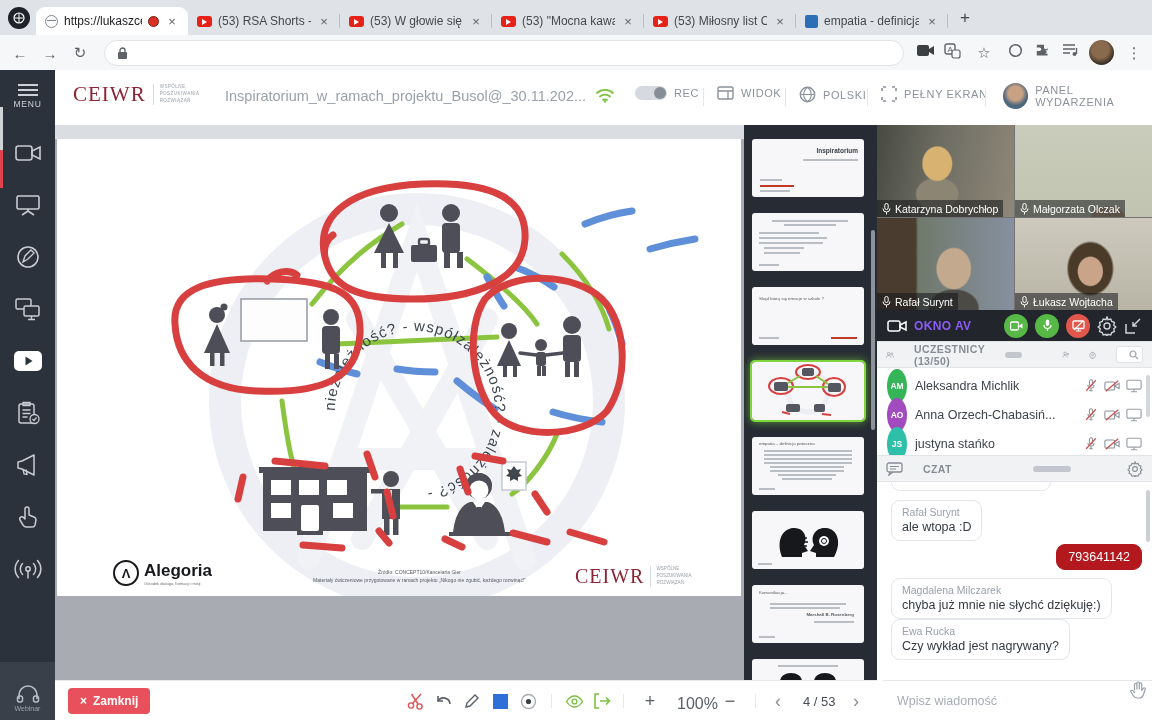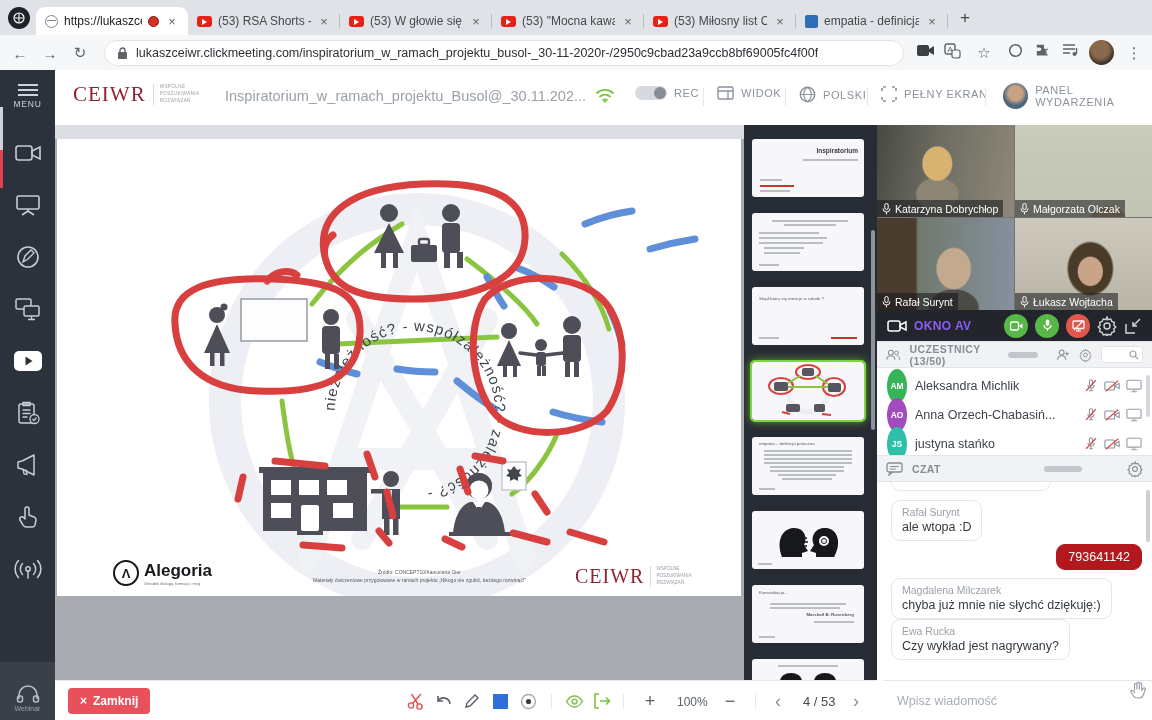--- a/index.html
+++ b/index.html
@@ -77,21 +77,21 @@
 
   
   .rpanel{position:absolute;left:877px;top:125px;width:275px;height:595px;background:#fff;}
   .vgrid{position:absolute;left:0;top:0;width:275px;height:185px;background:#737373;}
   .vcell{position:absolute;width:137px;height:92px;overflow:hidden;}
   .vlabel{position:absolute;left:0;bottom:0;height:17px;background:rgba(20,22,26,.55);color:#fff;font-size:10.5px;display:flex;align-items:center;gap:4px;padding:0 5px;white-space:nowrap;}
   .oknoav{position:absolute;left:0;top:185px;width:275px;height:31px;background:#22262c;display:flex;align-items:center;padding:0 10px;box-sizing:border-box;gap:7px;}
   .oknoav .ttl{color:#8b5cf6;font-size:12px;font-weight:bold;letter-spacing:.4px;}
   .avbtn{width:24px;height:24px;border-radius:50%;display:flex;align-items:center;justify-content:center;flex:none;}
   .avbtn.g{background:#57b847;} .avbtn.r{background:#e2574c;}
-  .sechdr{position:absolute;left:0;width:275px;height:27px;background:#f1f2f4;border-top:1px solid #e2e4e8;border-bottom:1px solid #e2e4e8;display:flex;align-items:center;gap:9px;padding:0 9px;box-sizing:border-box;color:#878d96;}
+  .sechdr{position:absolute;left:0;width:275px;height:27px;background:#f1f2f4;border-top:1px solid #e2e4e8;border-bottom:1px solid #e2e4e8;display:flex;align-items:center;gap:20px;padding:0 9px;box-sizing:border-box;color:#878d96;}
   .sechdr .lbl{font-size:10.5px;font-weight:bold;letter-spacing:.4px;}
   .pill{width:38px;height:6px;border-radius:3px;background:#c3c7cd;}
   .srchbox{width:50px;height:17px;background:#fff;border:1px solid #e0e2e6;border-radius:3px;display:flex;align-items:center;justify-content:flex-end;padding:0 3px;box-sizing:border-box;}
   .prow{position:absolute;left:0;width:275px;height:29px;display:flex;align-items:center;gap:8px;padding:0 10px;box-sizing:border-box;}
   .pavat{width:20px;height:34px;border-radius:50%;color:#fff;font-size:8.5px;font-weight:bold;display:flex;align-items:center;justify-content:center;flex:none;}
   .pname{font-size:12.5px;color:#3d434c;flex:1;white-space:nowrap;overflow:hidden;}
   .picons{display:flex;gap:6px;align-items:center;}
   .chatbox{position:absolute;left:0;top:357px;width:275px;height:198px;background:#fff;overflow:hidden;}
   .bubble{position:absolute;border:1px solid #e3e6ea;border-radius:9px;padding:5px 10px 6px;background:#fff;max-width:200px;}
   .bauthor{font-size:10.5px;color:#9aa1ab;margin-bottom:2px;}
@@ -101,21 +101,21 @@
   .cscroll{position:absolute;right:2px;top:8px;width:4px;height:52px;background:#ccd0d5;border-radius:2px;}
   .chatinput{position:absolute;left:6px;top:555px;width:275px;height:40px;border-top:1px solid #e4e6ea;background:#fff;display:flex;padding:0 12px;gap:16px;box-sizing:border-box;}
   .chatinput input{flex:1;border:none;outline:none;font-size:12.5px;color:#333;font-family:"Liberation Sans",sans-serif;background:transparent;}
   .chatinput input::placeholder{color:#a7adb6;}
 
   
   .bbar{position:absolute;left:55px;top:680px;width:822px;height:40px;background:#fff;border-top:1px solid #e7e9ec;}
   .zamknij{position:absolute;left:13px;top:7px;height:26px;background:#e8515c;border-radius:4px;color:#fff;font-size:12px;font-weight:bold;display:flex;align-items:center;gap:6px;padding:0 12px;}
   .tool{position:absolute;top:9px;width:22px;height:22px;display:flex;align-items:center;justify-content:center;color:#5a6068;font-size:15px;}
   .tsep{position:absolute;top:13px;height:14px;border-left:1px solid #e6e8ec;}
-  .ztxt{position:absolute;top:14px;font-size:12px;color:#5a6068;}
+  .ztxt{position:absolute;top:14px;font-size:16px;color:#5a6068;}
   .pgtxt{position:absolute;top:13px;font-size:13px;color:#474c54;}
 </style>
 </head>
 <body>
 
 <div class="screen">
 
   <div class="tabbar">
     <div class="blogo">
         <svg width="12" height="12" viewBox="0 0 12 12">
@@ -159,21 +159,20 @@
 
   <div class="navbar">
     <div class="navbtn" style="left:8px">←</div>
     <div class="navbtn" style="left:38px">→</div>
     <div class="navbtn" style="left:68px">↻</div>
     <div class="omni">
       <svg width="11" height="13" viewBox="0 0 11 13">
           <rect x="1" y="5" width="9" height="7" rx="1" fill="#5f6368"></rect>
           <path d="M3 5V3.5a2.5 2.5 0 0 1 5 0V5" fill="none" stroke="#5f6368" stroke-width="1.4"></path>
         </svg>
-      <span class="url">lukaszceiwr.clickmeeting.com/inspiratorium_w_ramach_projektu_busol-_30-11-2020r-/2950c9cbad23a9ccb8bf69005fc4f00f</span>
     </div>
     <span class="chrome-ico" style="left:916px">
         <svg width="19" height="15" viewBox="0 0 19 15">
           <rect x="1" y="2" width="12" height="11" rx="2" fill="#3c4043"></rect>
           <path d="M13 6l5-3v9l-5-3z" fill="#3c4043"></path>
         </svg>
       </span>
     <span class="chrome-ico" style="left:944px">
         <svg width="17" height="16" viewBox="0 0 17 16">
           <rect x="1" y="1" width="10" height="10" rx="2" fill="none" stroke="#5f6368" stroke-width="1.4"></rect>

